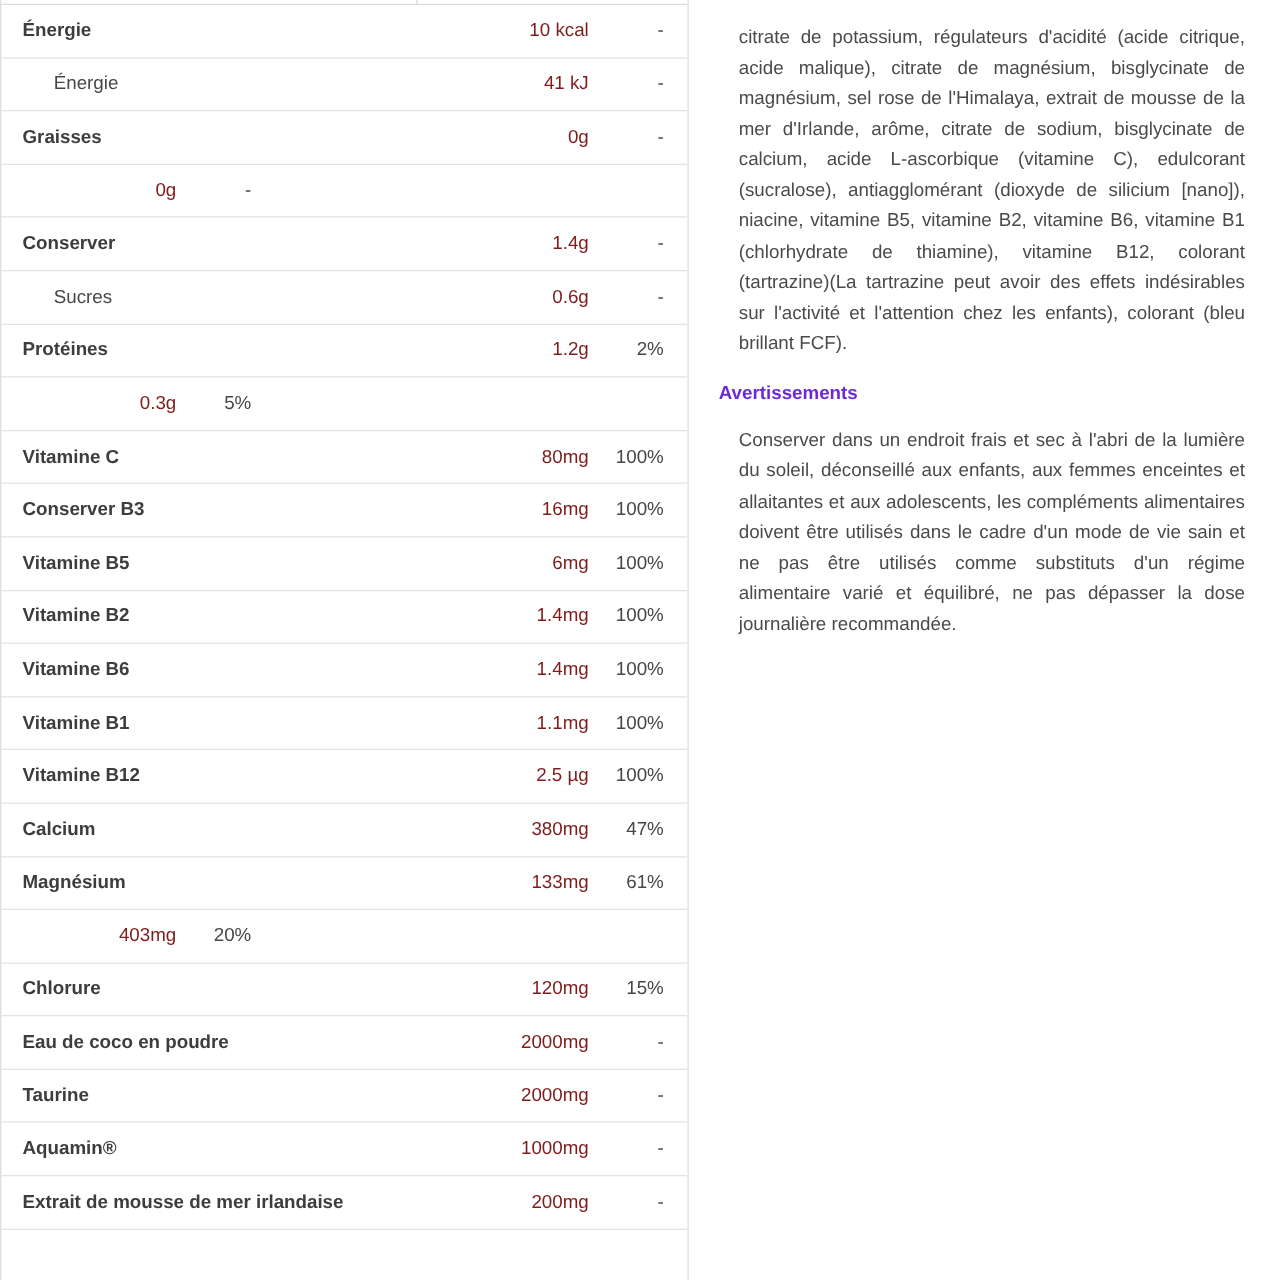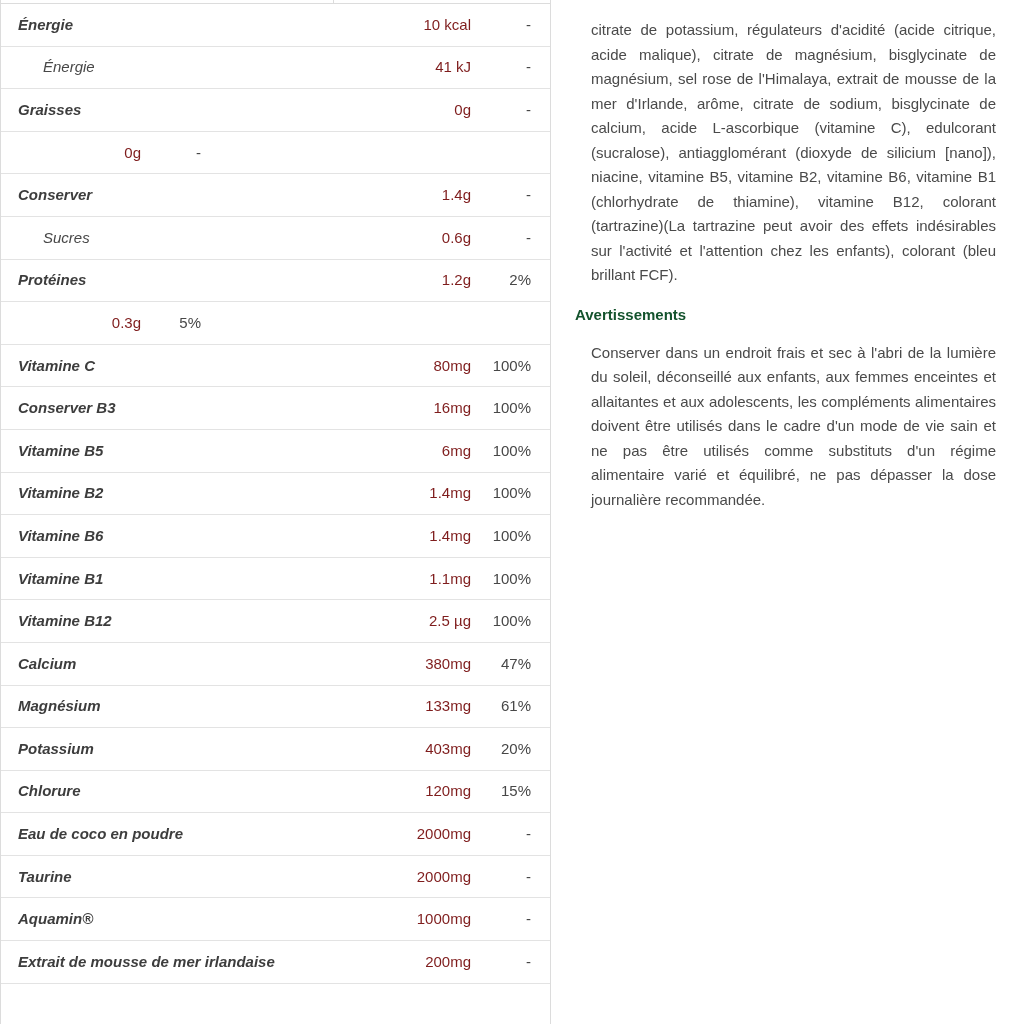--- a/index.html
+++ b/index.html
@@ -35,42 +35,41 @@
     box-sizing:border-box;
     border-bottom:1px solid #e3e3e3;
   }
   .c{font-size:15px;line-height:18px;}
   .label{
     flex:1;
     padding-left:17px;
     font-weight:bold;
     color:#3d3d3d;
     white-space:nowrap;
-    font-style:italic;
   }
   .row.sub .label{
     padding-left:42px;
     font-weight:normal;
     color:#474747;
   }
   .value{width:140px;text-align:right;color:#7f1d1d;}
   .pct{width:60px;padding-right:19px;text-align:right;color:#474747;}
   
   .info{
     position:absolute;left:575px;top:2px;width:437px;
     font-size:15px;line-height:24.5px;
     color:#4a4a4a;
     text-align:justify;
   }
   .info p{margin:16px;}
   .warn-title{
     margin:7px 0 1px 0;
     font-size:15px;line-height:21px;
     font-weight:bold;
-    color:#14532d;
+    color:#6d28d9;
     text-align:left;
   }
 </style>
 </head>
 <body>
 
 <div class="nutri-panel">
   <div class="col-tick"></div>
   <div class="rows">
       <div class="row">
@@ -150,21 +149,20 @@
         <div class="c label">Calcium</div>
         <div class="c value">380mg</div>
         <div class="c pct">47%</div>
       </div>
       <div class="row">
         <div class="c label">Magnésium</div>
         <div class="c value">133mg</div>
         <div class="c pct">61%</div>
       </div>
       <div class="row">
-        <div class="c label">Potassium</div>
         <div class="c value">403mg</div>
         <div class="c pct">20%</div>
       </div>
       <div class="row">
         <div class="c label">Chlorure</div>
         <div class="c value">120mg</div>
         <div class="c pct">15%</div>
       </div>
       <div class="row">
         <div class="c label">Eau de coco en poudre</div>

